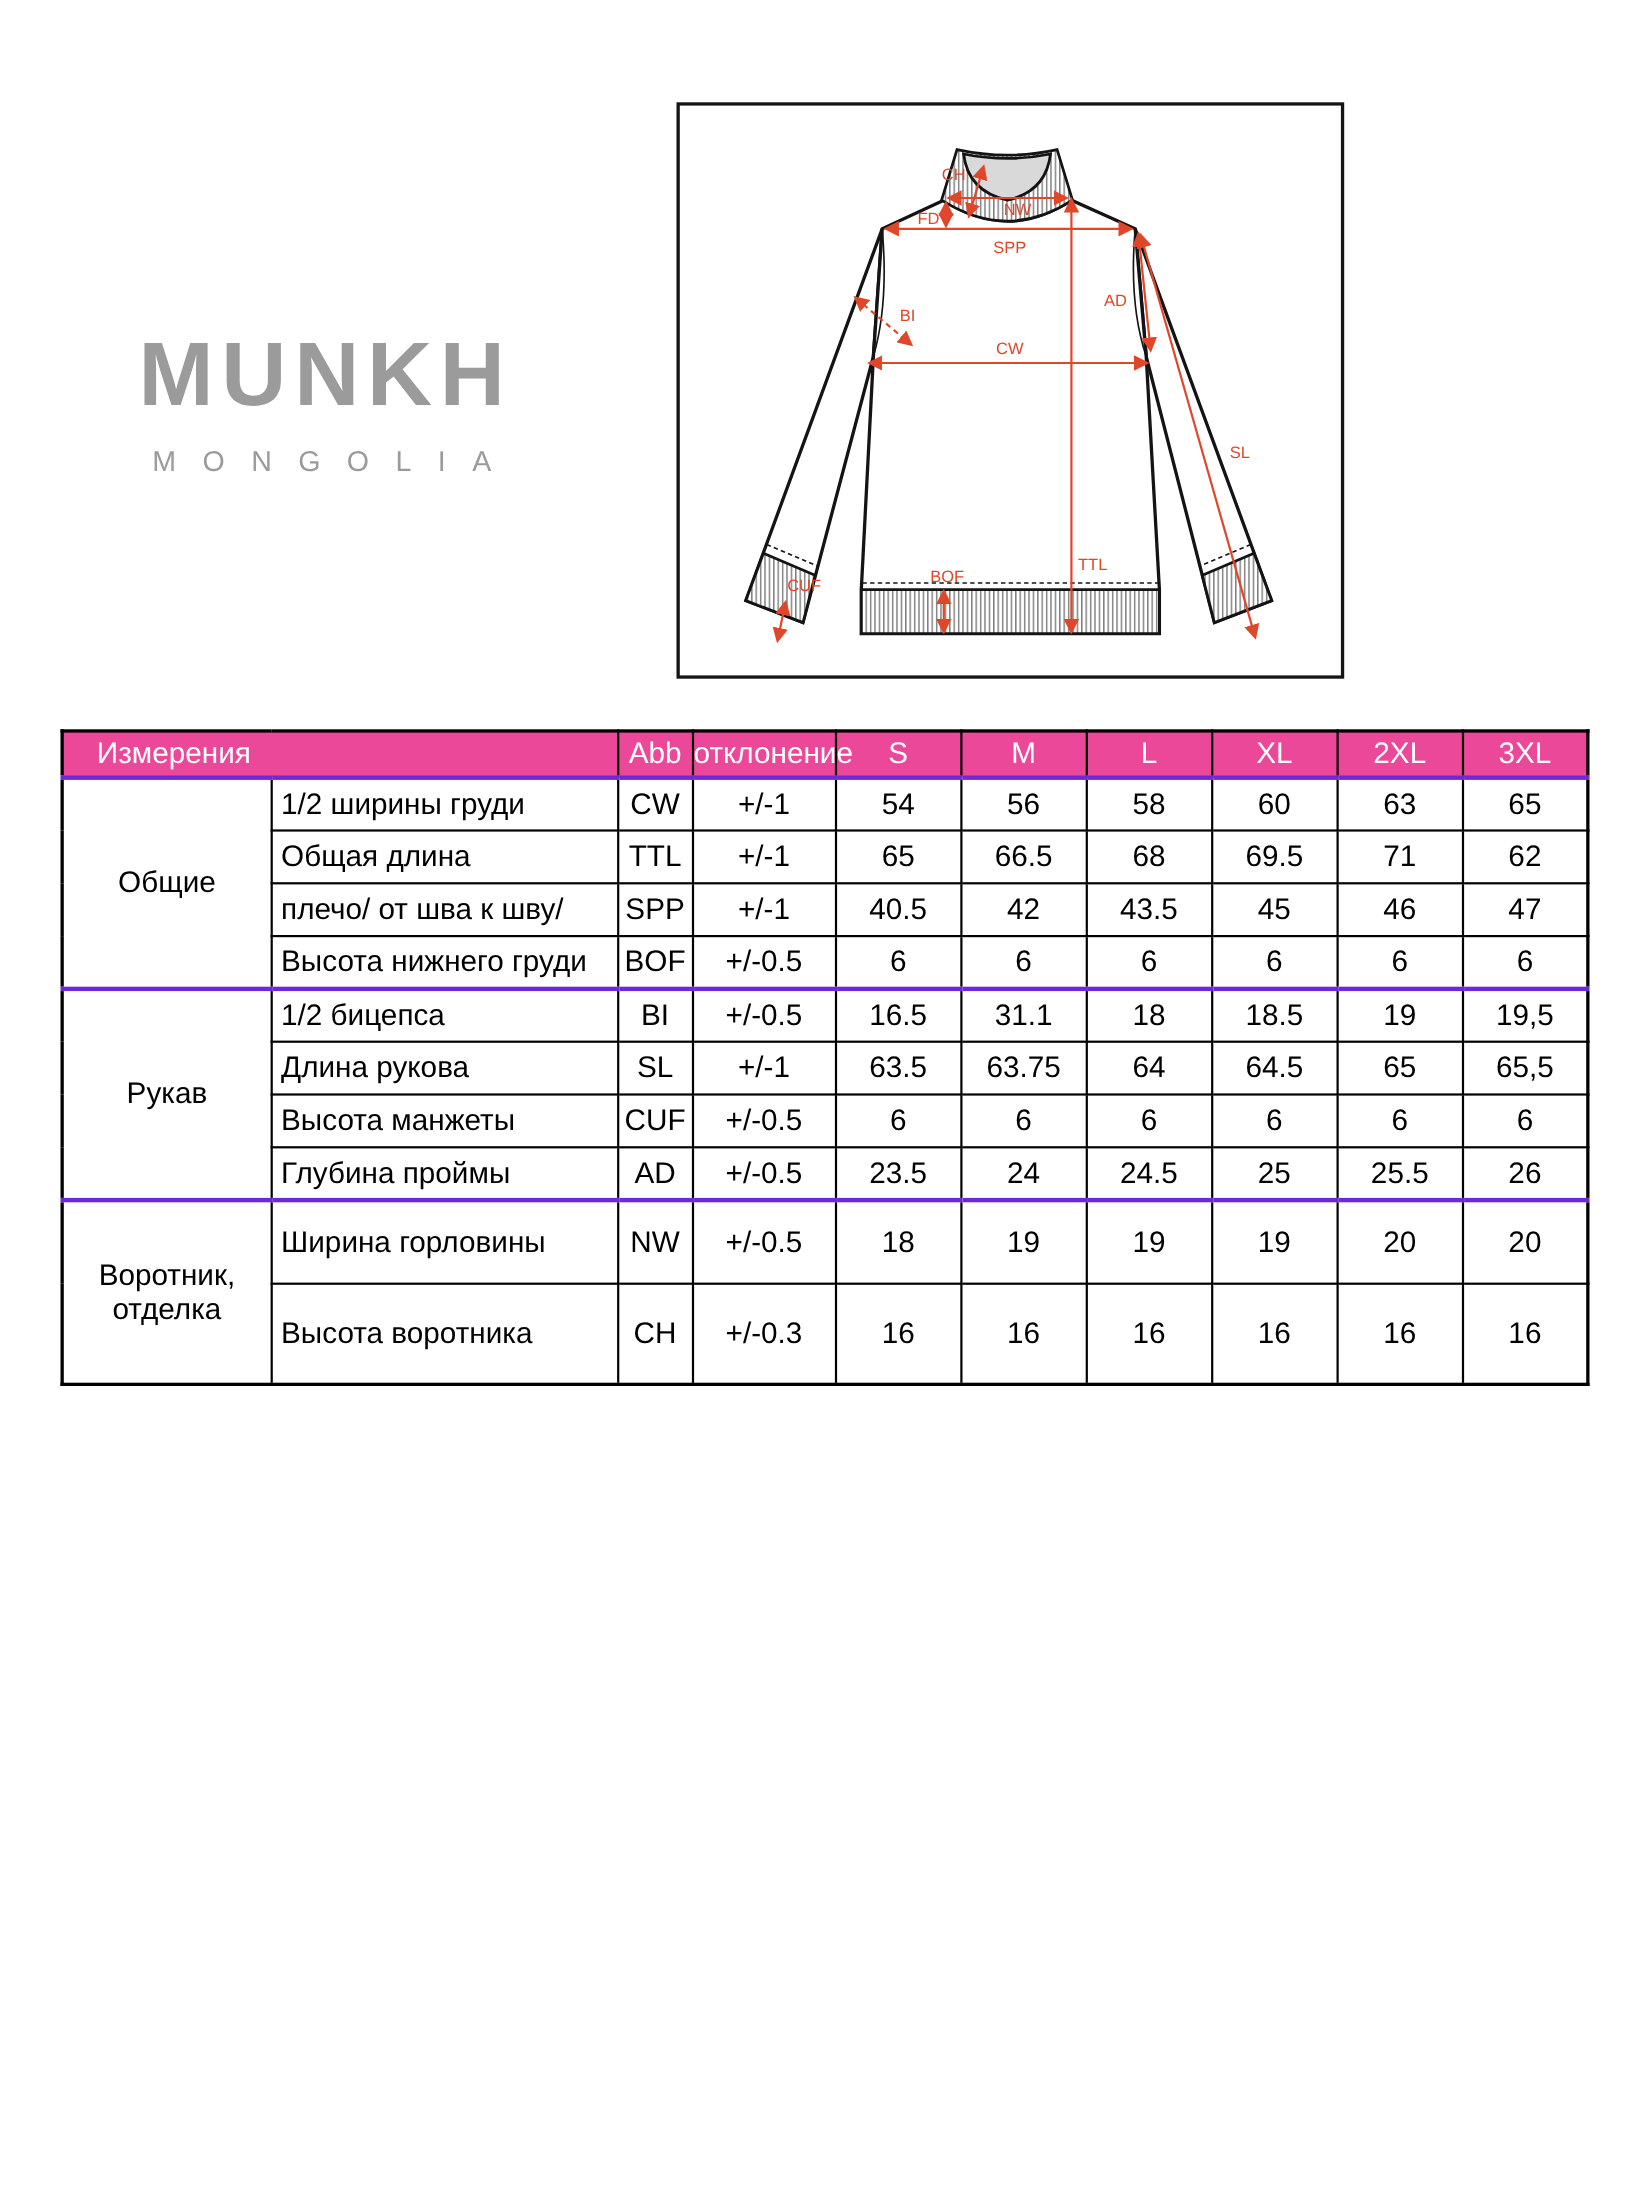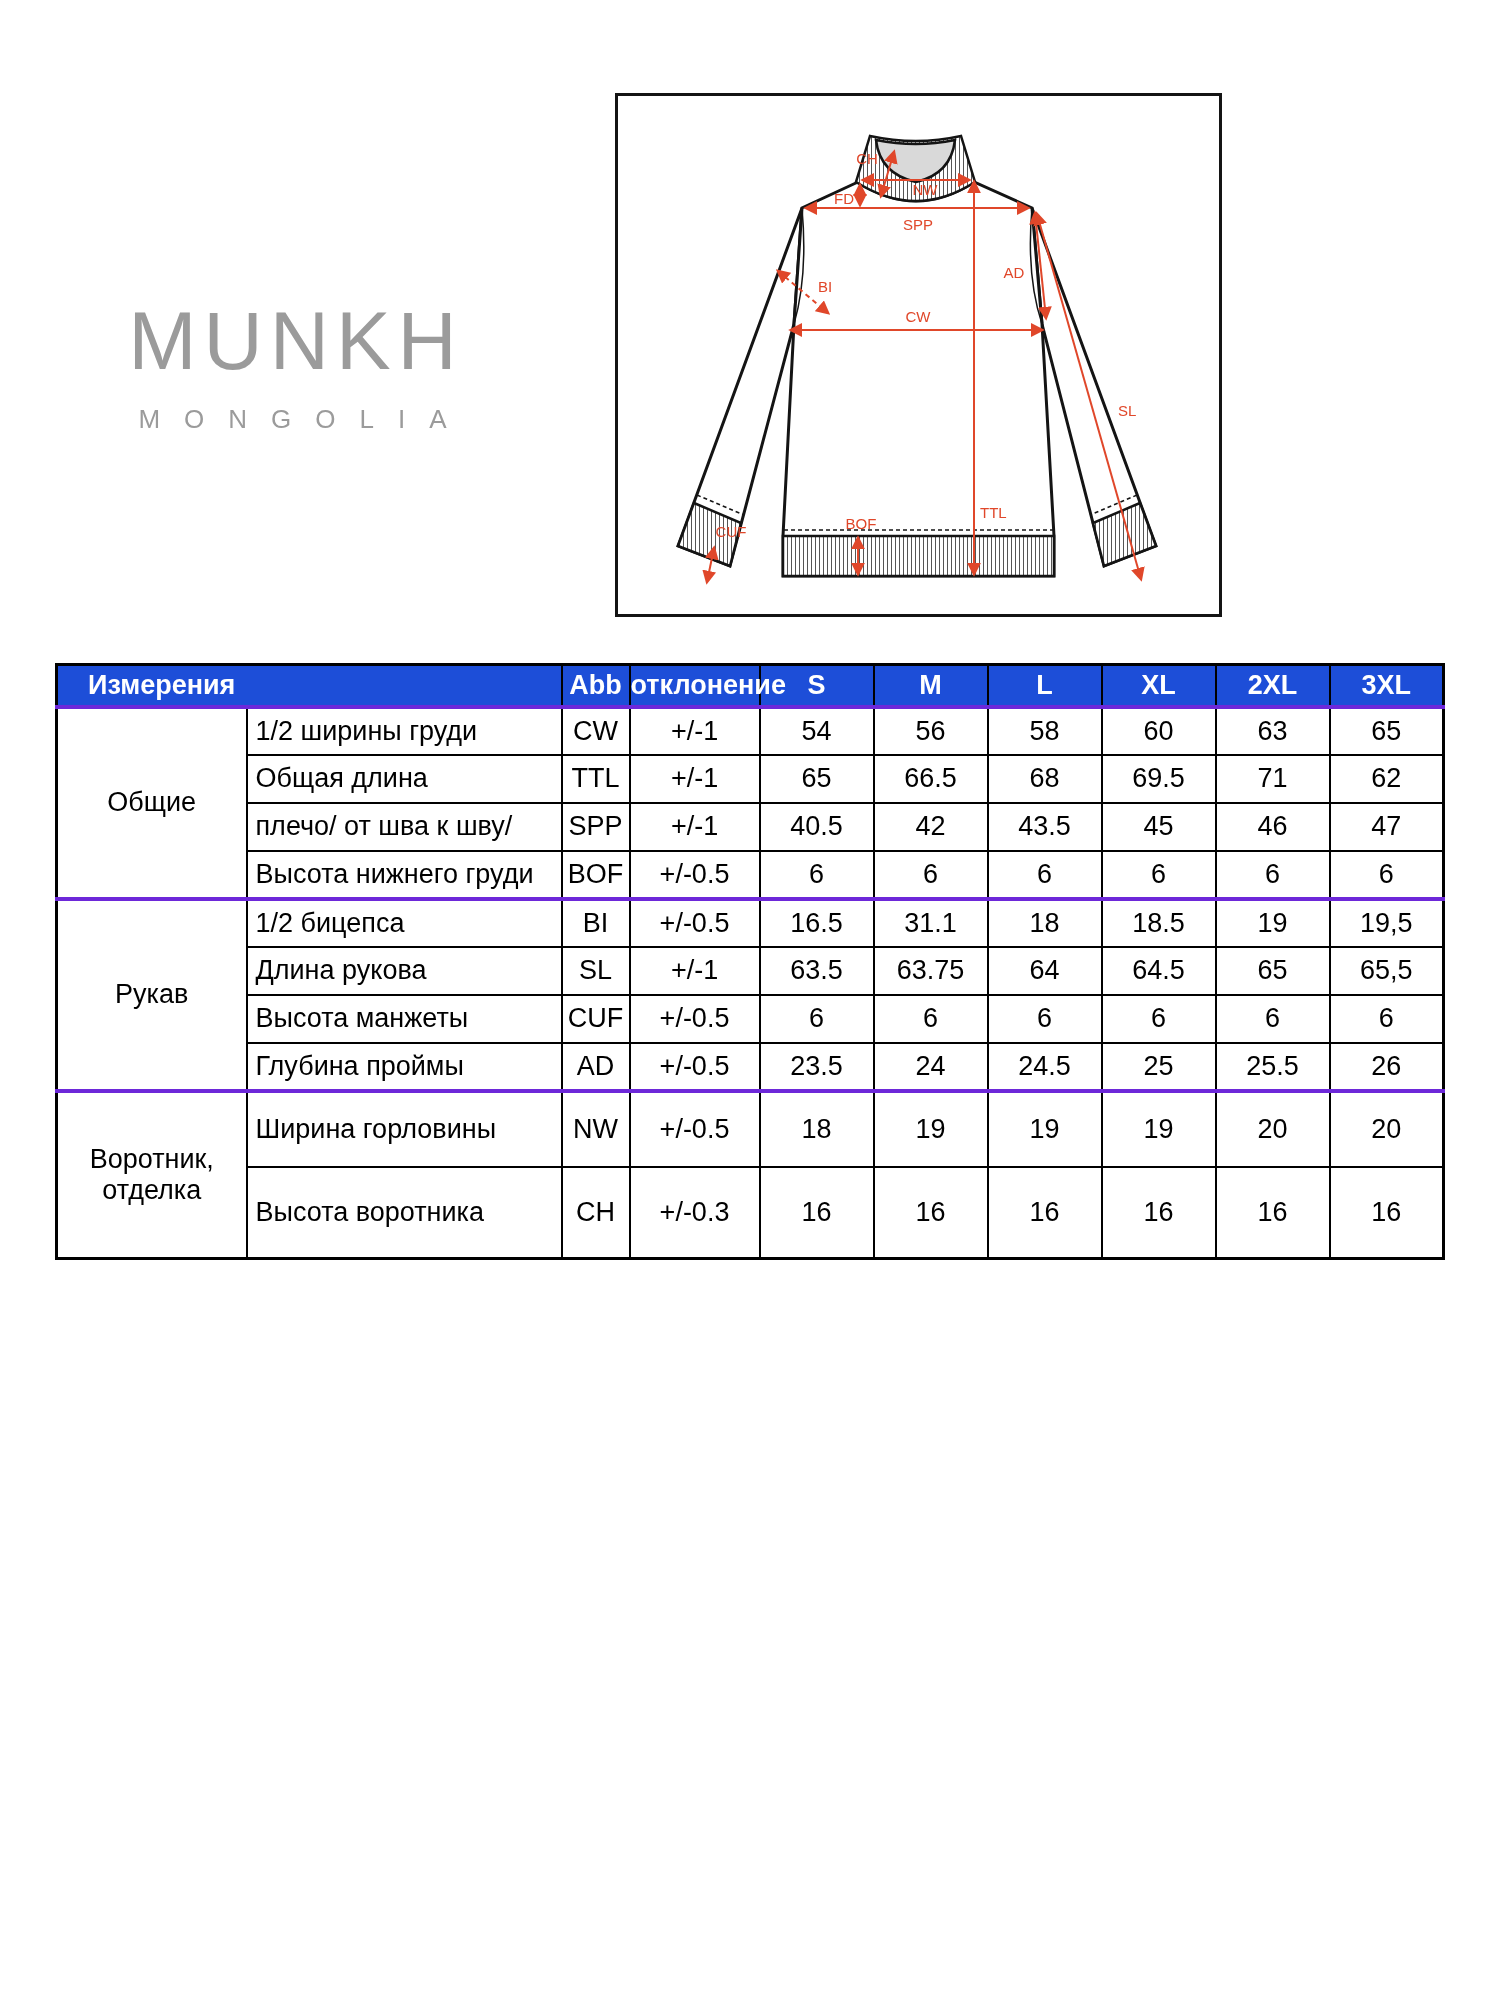--- a/index.html
+++ b/index.html
@@ -1,21 +1,21 @@
 <!DOCTYPE html>
 <html><head>
 <meta charset="utf-8">
 <style>
   html,body{margin:0;padding:0;background:#fff;}
   .page{position:relative;width:1500px;height:2000px;background:#fff;overflow:hidden;
         font-family:"Liberation Sans","DejaVu Sans",sans-serif;color:#000;}
 
   
   .logo{position:absolute;left:95px;top:300px;width:395px;text-align:center;color:#9b9b9b;}
-  .logo-name{font-size:82px;font-weight:400;letter-spacing:7px;padding-left:7px;line-height:1;}
+  .logo-name{font-size:82px;font-weight:700;letter-spacing:7px;padding-left:7px;line-height:1;}
   .logo-sub{font-size:26px;font-weight:400;letter-spacing:24px;padding-left:24px;margin-top:24px;line-height:1;}
 
   
   .diagram-box{position:absolute;left:615px;top:93px;width:601px;height:518px;border:3px solid #141414;background:#fff;}
   .diagram-box svg{display:block;width:100%;height:100%;}
   .mline{stroke:#e0472a;stroke-width:2;fill:none;}
   .mlabel{fill:#e0472a;font-size:15px;font-family:"Liberation Sans","DejaVu Sans",sans-serif;}
   .garment{fill:#ffffff;stroke:#141414;stroke-width:3;}
   .ribfill{fill:url(#rib);stroke:#141414;stroke-width:2.5;}
   .seam{fill:none;stroke:#141414;stroke-width:1.5;}
@@ -23,21 +23,21 @@
 
   
   .size-table{position:absolute;left:55px;top:663px;width:1390px;border-collapse:collapse;
               table-layout:fixed;font-size:27px;}
   .size-table col.c-group{width:190px;}
   .size-table col.c-label{width:315px;}
   .size-table col.c-abb{width:68px;}
   .size-table col.c-tol{width:130px;}
   .size-table col.c-size{width:114px;}
   .size-table thead tr{height:42px;}
-  .size-table th{background:#1d4ed8;color:#fff;font-weight:700;border:2px solid #000;padding:0;}
+  .size-table th{background:#ec4899;color:#fff;font-weight:400;border:2px solid #000;padding:0;}
   .size-table th.h-meas{text-align:left;padding-left:30px;}
   .size-table td{border:2px solid #000;padding:0 4px;text-align:center;vertical-align:middle;background:#fff;}
   .size-table td.label-cell{text-align:left;padding-left:8px;}
   .size-table tr.group-first td{border-top:4px solid #6d28d9;}
   .size-table{border:3px solid #000;}
   .size-table tbody tr{height:48px;}
 </style>
 </head>
 <body>
 

